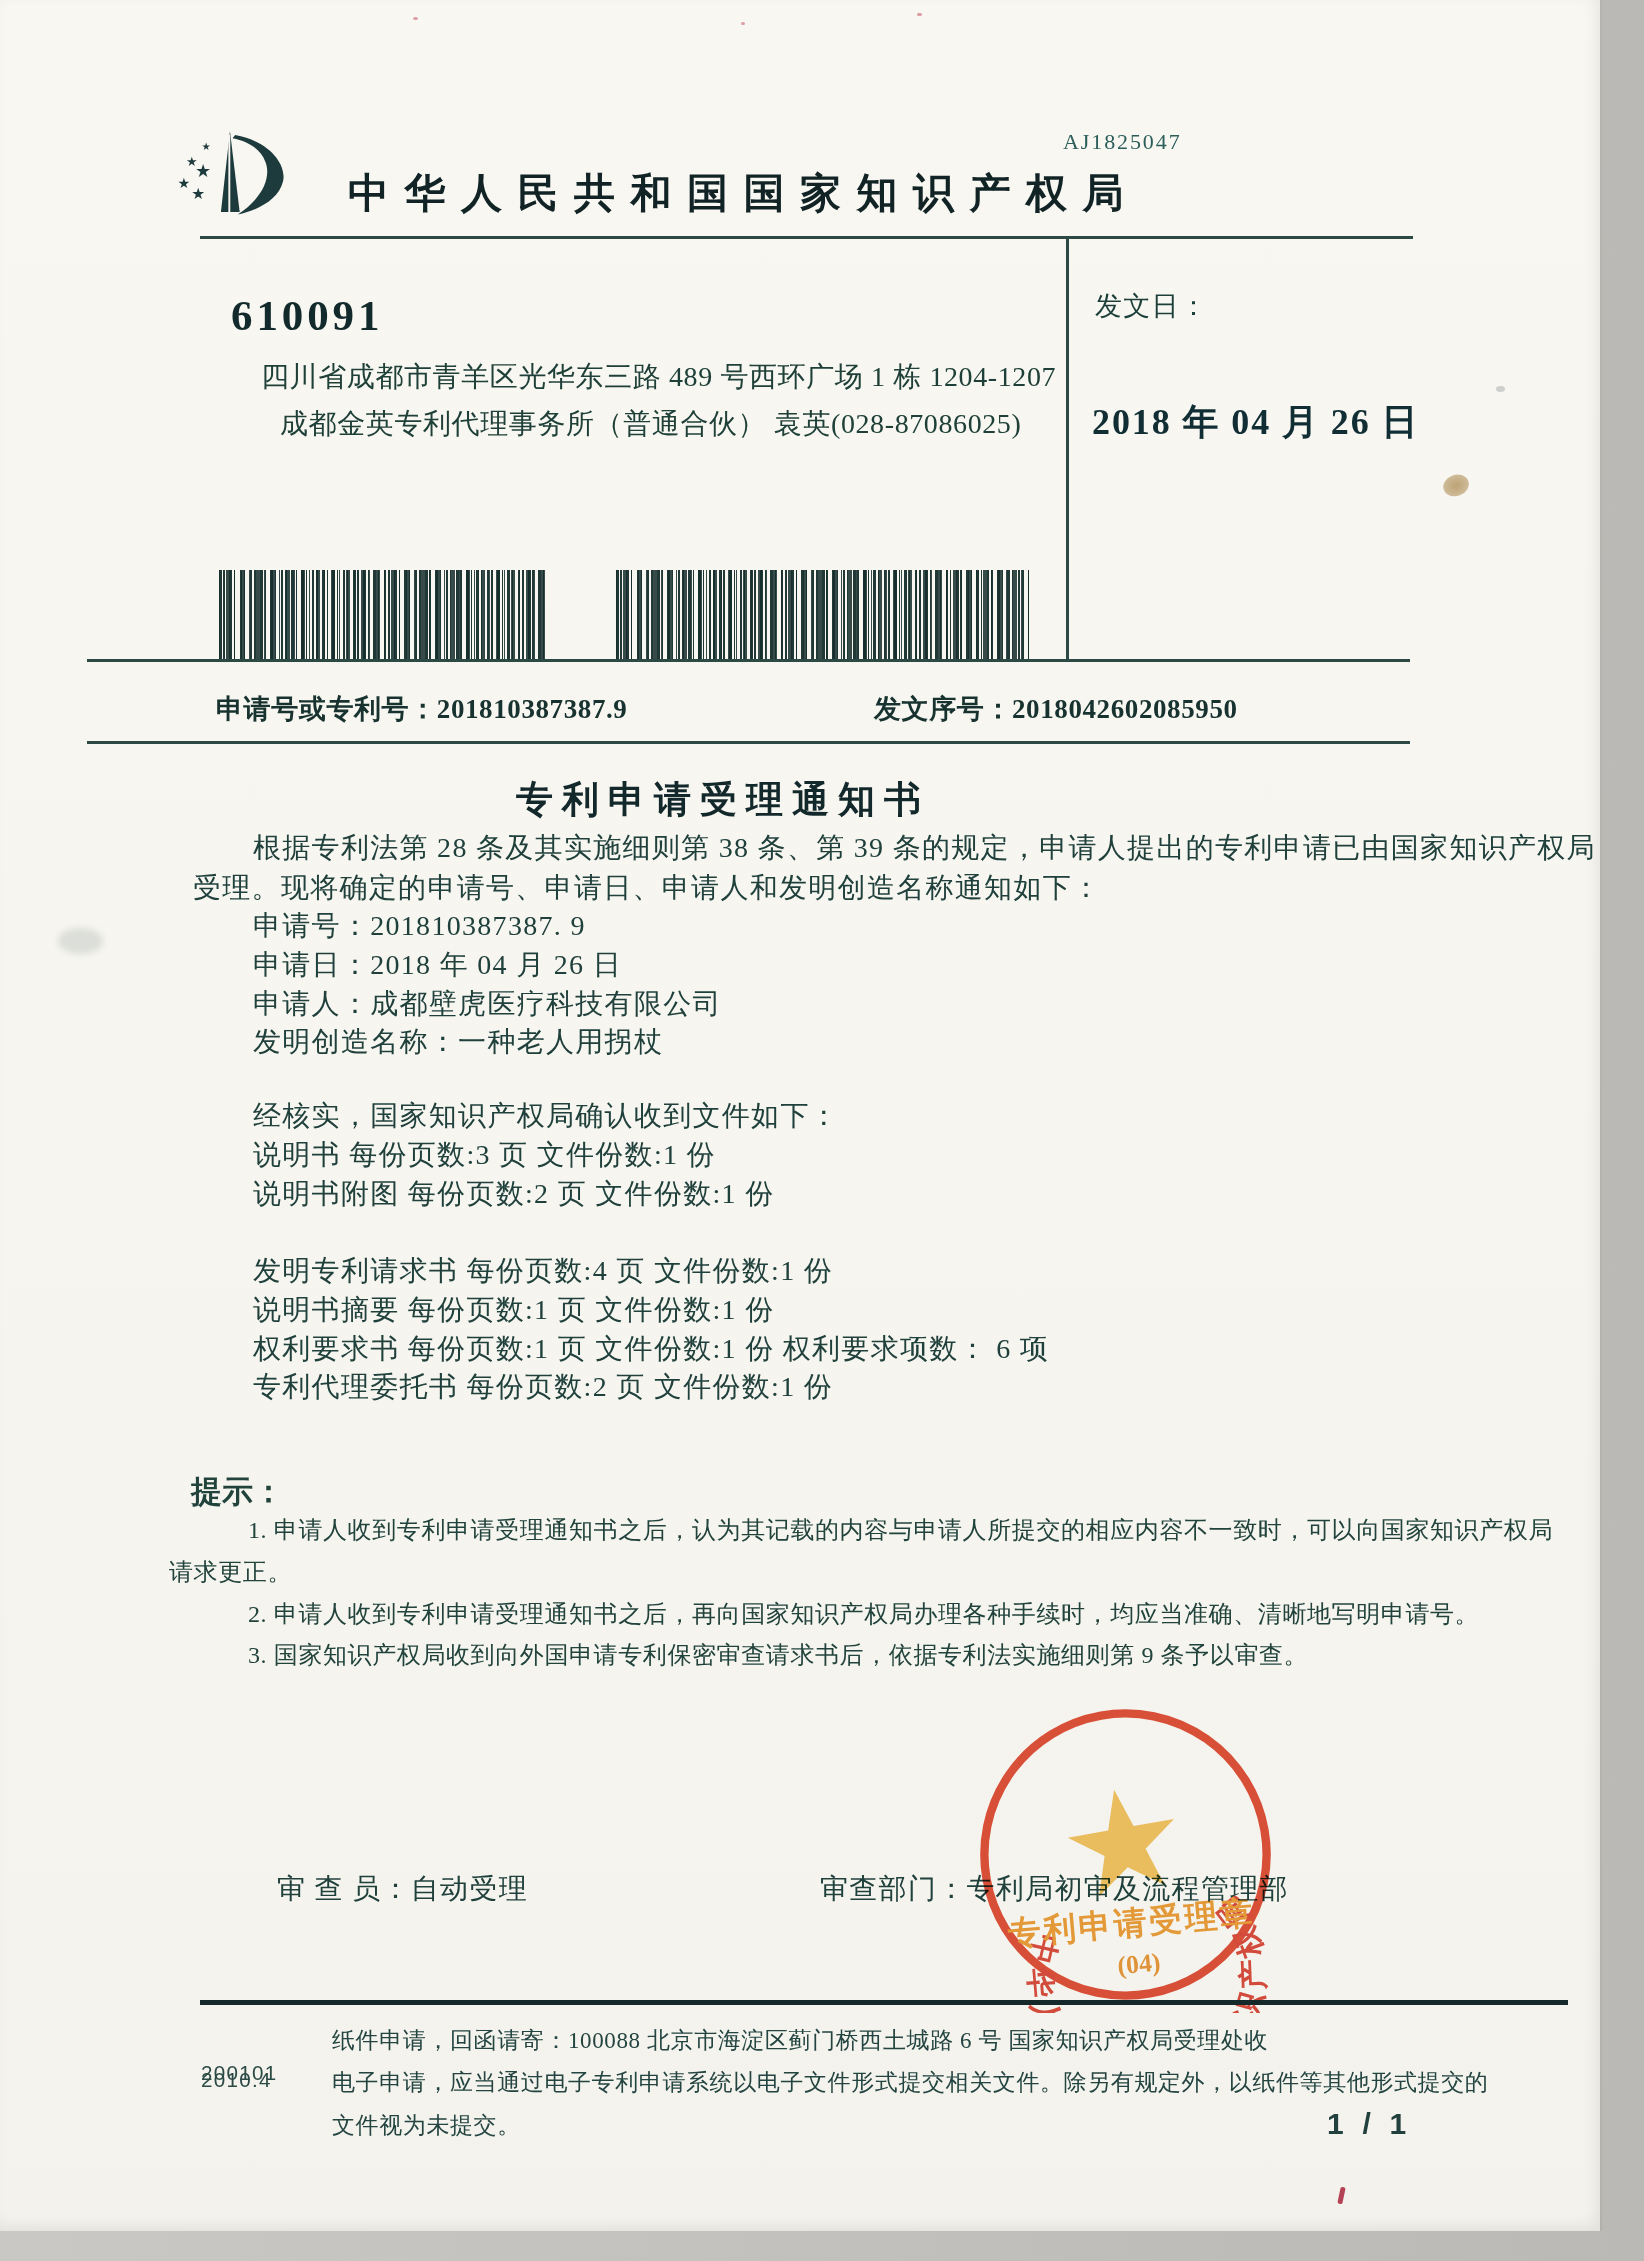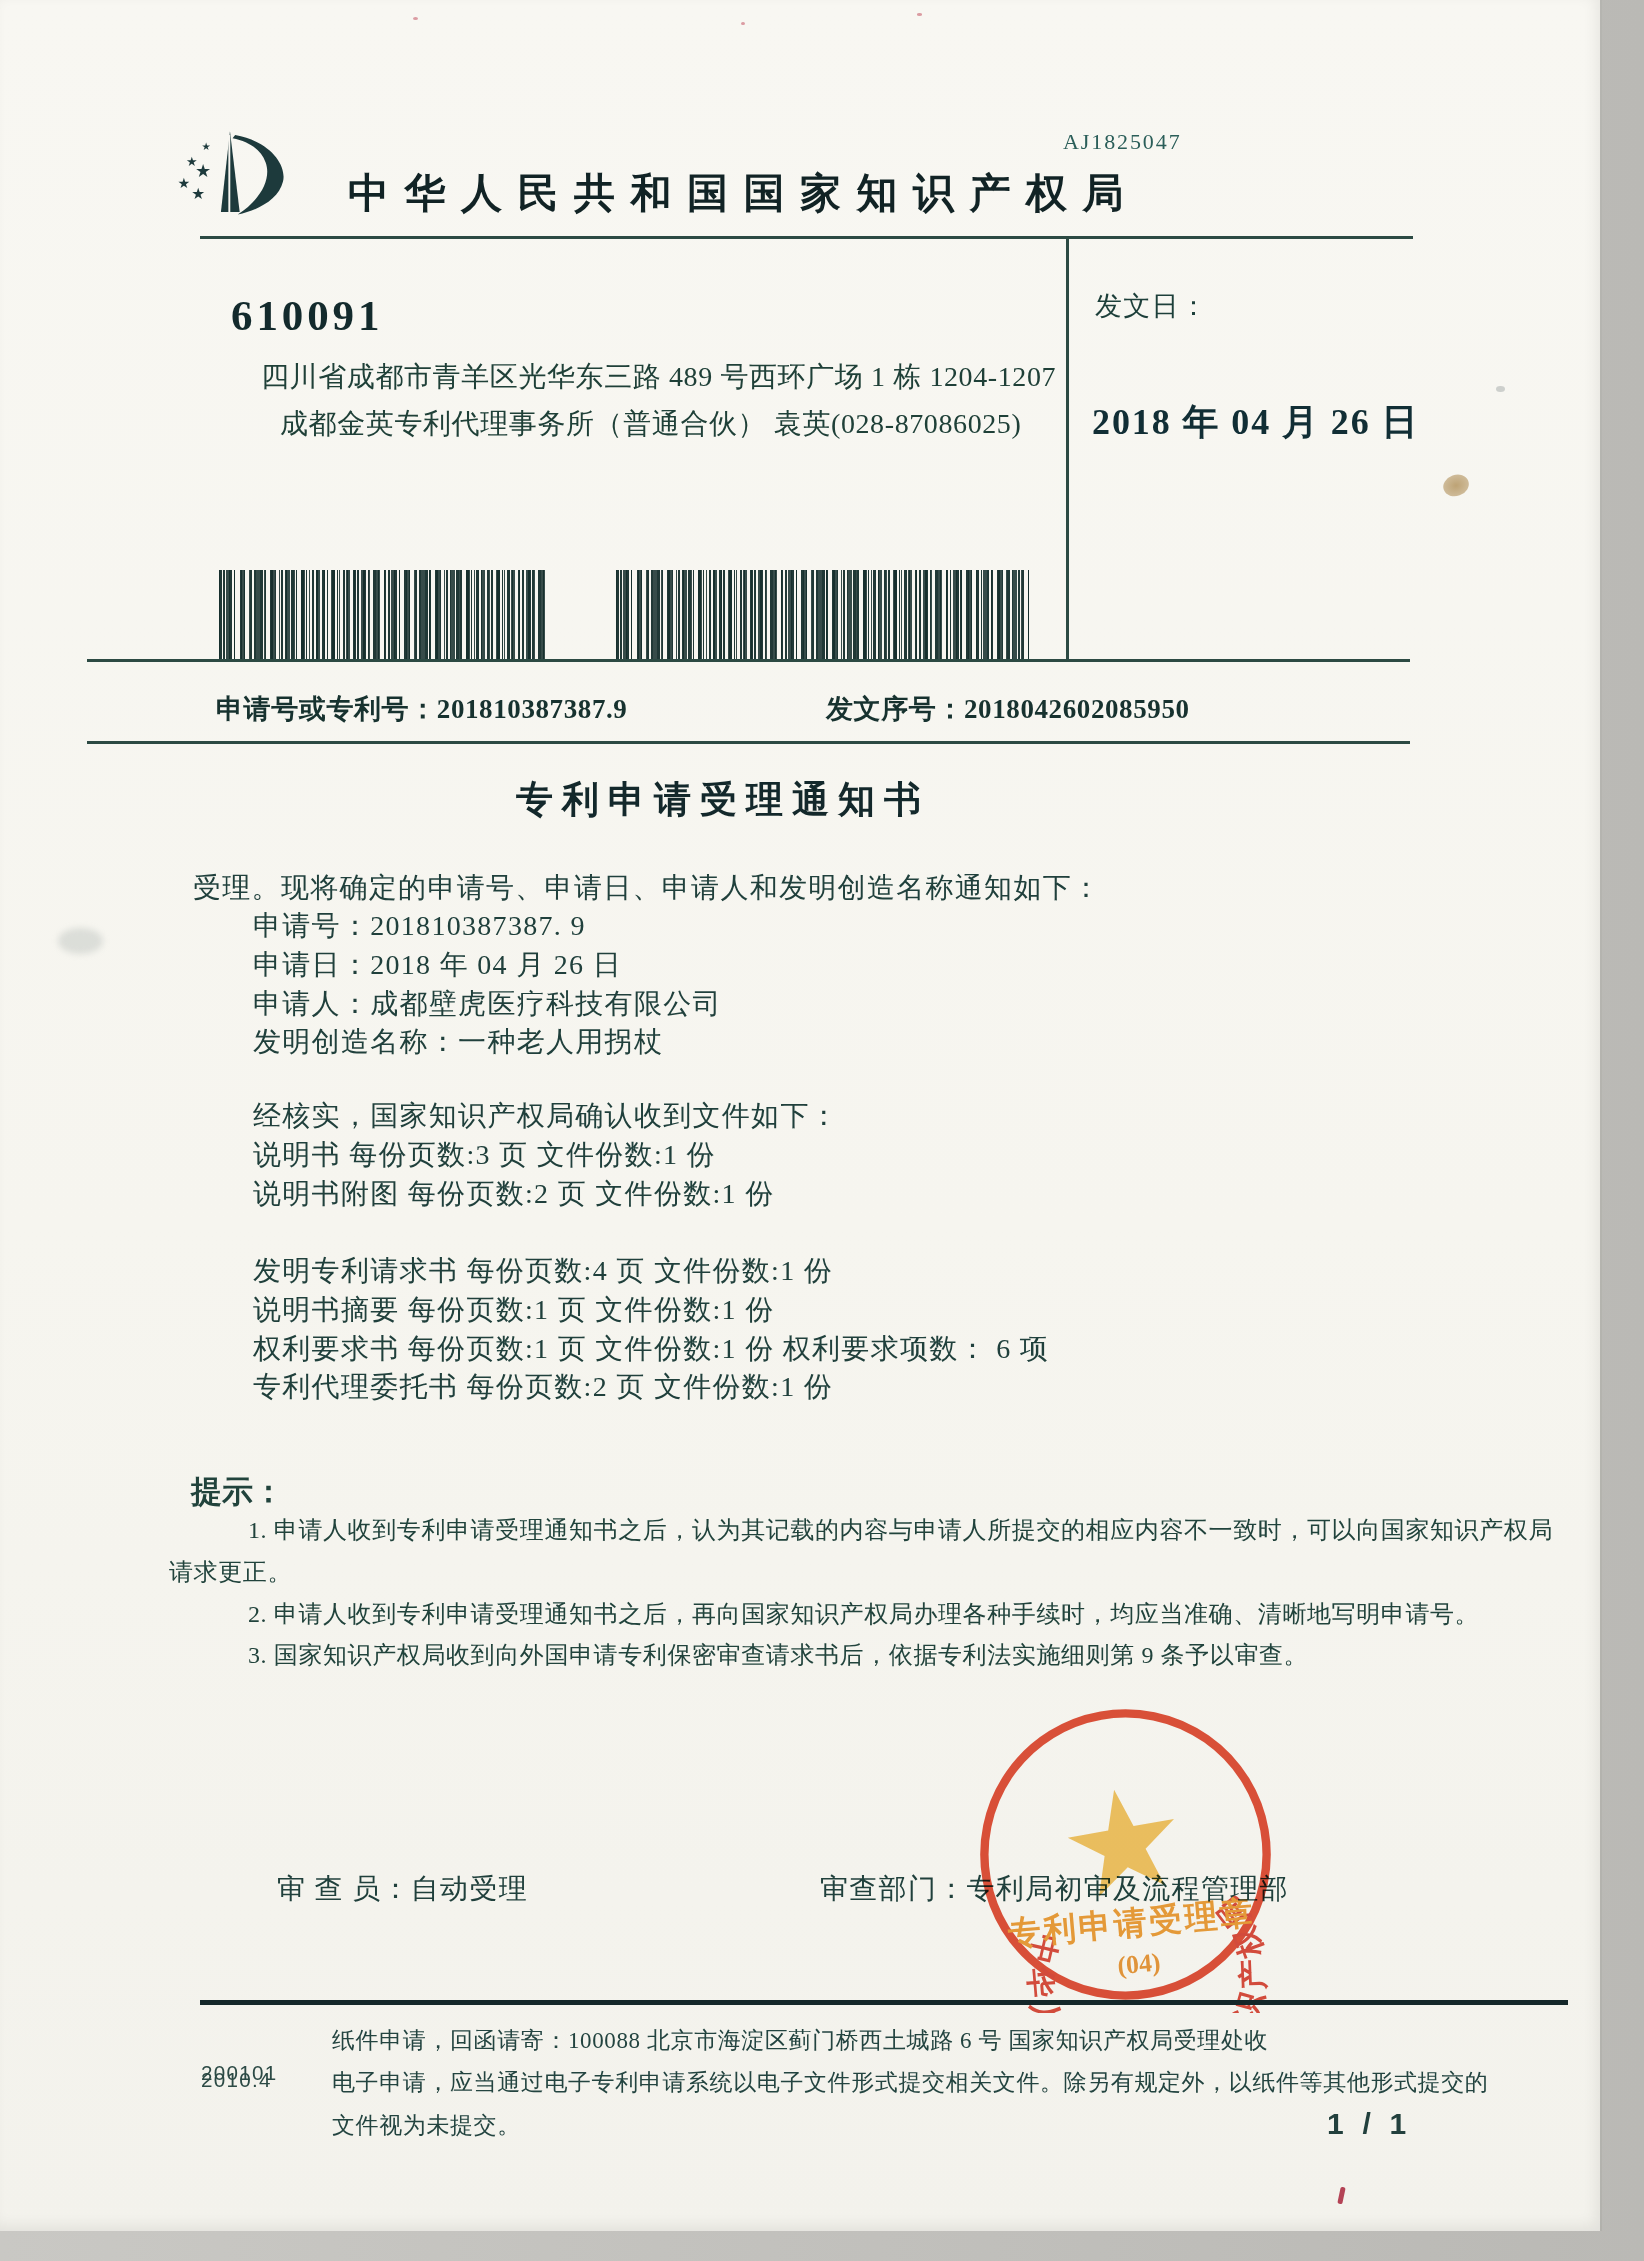--- a/index.html
+++ b/index.html
@@ -73,28 +73,29 @@
   <div class="abs t-date" style="left:1092px;top:398px;">2018 年 04 月 26 日</div>
 
   <div class="barcode" style="left:219px;top:570px;width:330px;height:89px;"></div>
   <div class="barcode" style="left:616px;top:570px;width:413px;height:89px;"></div>
 
   <div class="rule" style="left:87px;top:659px;width:1323px;height:2.6px;"></div>
 
   <div class="abs t-appnum" style="left:216px;top:691px;">
     <span>申请号或专利号：</span><span>201810387387.9</span>
   </div>
-  <div class="abs t-appnum" style="left:826px;top:691px;">
+  <div class="abs t-appnum" style="left:874px;top:691px;">
     <span>发文序号：</span><span>2018042602085950</span>
   </div>
 
   <div class="rule" style="left:87px;top:741px;width:1323px;height:2.6px;"></div>
 
   <div class="abs t-title" style="left:516px;top:775px;">专利申请受理通知书</div>
 
+  <div class="abs t-body" style="left:253px;top:829px;">根据专利法第 28 条及其实施细则第 38 条、第 39 条的规定，申请人提出的专利申请已由国家知识产权局</div>
   <div class="abs t-body" style="left:193px;top:869px;">受理。现将确定的申请号、申请日、申请人和发明创造名称通知如下：</div>
 
   <div class="abs t-body" style="left:253px;top:907px;">
     <span>申请号：</span><span>201810387387. 9</span>
   </div>
   <div class="abs t-body" style="left:253px;top:946px;">
     <span>申请日：</span><span>2018 年 04 月 26 日</span>
   </div>
   <div class="abs t-body" style="left:253px;top:985px;">
     <span>申请人：</span><span>成都壁虎医疗科技有限公司</span>

